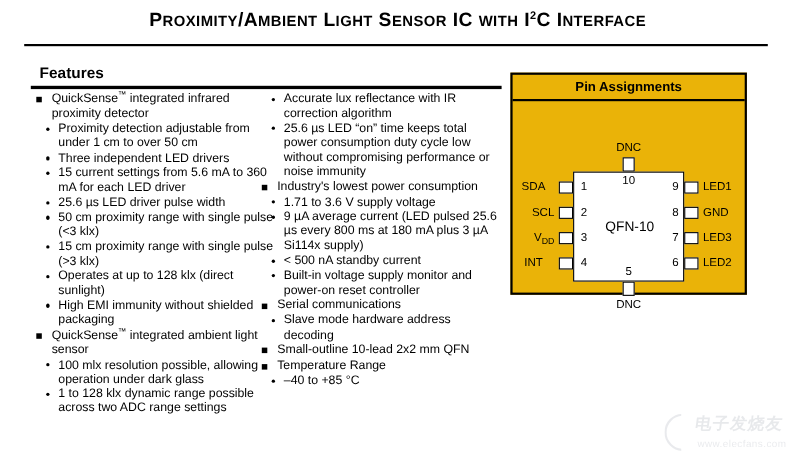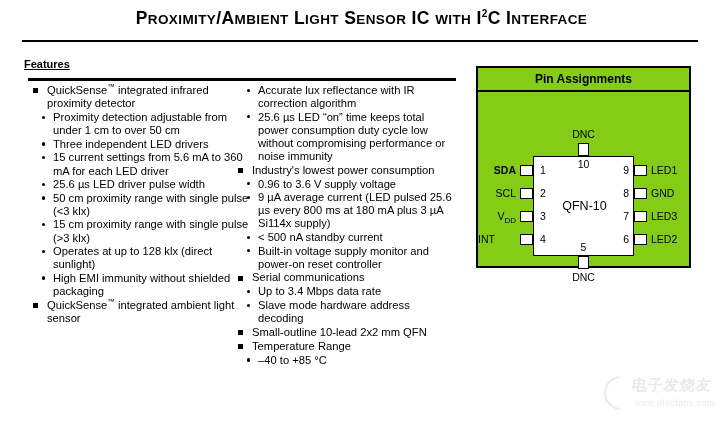--- a/index.html
+++ b/index.html
@@ -21,21 +21,21 @@
     letter-spacing:.4px;
     white-space:nowrap;
     font-variant:small-caps;
     text-transform:none;
   }
   .title .sc{font-size:13.5px;}
   .title sup{font-size:10px;vertical-align:super;line-height:0;}
   .rule-top{position:absolute;left:22px;top:40px;width:676px;height:2px;background:#000;}
 
   
-  .features-h{position:absolute;left:24px;top:58px;font-size:11px;font-weight:bold;text-decoration:underline;}
+  .features-h{position:absolute;left:36px;top:58px;font-size:14px;font-weight:bold;}
   .rule-feat{position:absolute;left:28px;top:78px;width:428px;height:2.5px;background:#000;}
 
   
   .col{position:absolute;top:84px;font-size:11.2px;line-height:13.1px;}
   .col1{left:28px;width:222px;}
   .col2{left:233px;width:222px;}
 
   ul.lvl1{list-style:none;margin:0;padding:0;}
   ul.lvl2{list-style:none;margin:0 0 0 0;padding:0;}
 
@@ -51,22 +51,22 @@
   }
   ul.lvl2{margin-left:10px;}
 
   .txt{display:block;}
   sup.s{font-size:8px;vertical-align:super;line-height:0;}
   sub.s{font-size:8px;vertical-align:sub;line-height:0;}
   .tm{font-size:7.5px;vertical-align:super;line-height:0;}
 
   
   .pinbox{
-    position:absolute;left:476px;top:66px;width:215px;height:202px;
-    border:2.5px solid #000;background:#84cc16;box-sizing:border-box;
+    position:absolute;left:464px;top:66px;width:215px;height:202px;
+    border:2.5px solid #000;background:#eab308;box-sizing:border-box;
   }
   .pinbox-h{
     height:22px;border-bottom:2.5px solid #000;
     display:flex;align-items:center;justify-content:center;
     font-size:12px;font-weight:bold;
   }
   .pin-canvas{position:relative;width:100%;height:175px;}
 
   .pkg{
     position:absolute;left:55px;top:64px;width:101px;height:100px;
@@ -155,20 +155,32 @@
             <li class="b2">
               <span class="mk"></span>
               <span class="txt">High EMI immunity without shielded packaging</span>
             </li>
           </ul>
         </li>
         <li class="b1">
           <span class="mk"></span>
           <span class="txt">QuickSense<span class="tm">™</span> integrated ambient light sensor</span>
         </li>
+        <li style="list-style: none;">
+          <ul class="lvl2">
+            <li class="b2">
+              <span class="mk"></span>
+              <span class="txt">100 mlx resolution possible, allowing operation under dark glass</span>
+            </li>
+            <li class="b2">
+              <span class="mk"></span>
+              <span class="txt">1 to 128 klx dynamic range possible across two ADC range settings</span>
+            </li>
+          </ul>
+        </li>
       </ul>
   </div>
 
   <div class="col col2">
     <ul class="lvl1" id="col2-list">
         <li style="list-style: none;">
           <ul class="lvl2">
             <li class="b2">
               <span class="mk"></span>
               <span class="txt">Accurate lux reflectance with IR correction algorithm</span>
@@ -180,21 +192,21 @@
           </ul>
         </li>
         <li class="b1">
           <span class="mk"></span>
           <span class="txt">Industry's lowest power consumption</span>
         </li>
         <li style="list-style: none;">
           <ul class="lvl2">
             <li class="b2">
               <span class="mk"></span>
-              <span class="txt">0.96 to 3.6 V supply voltage</span>
+              <span class="txt">1.71 to 3.6 V supply voltage</span>
             </li>
             <li class="b2">
               <span class="mk"></span>
               <span class="txt">9 µA average current (LED pulsed 25.6 µs every 800 ms at 180 mA plus 3 µA Si114x supply)</span>
             </li>
             <li class="b2">
               <span class="mk"></span>
               <span class="txt">&lt; 500 nA standby current</span>
             </li>
             <li class="b2">
@@ -202,24 +214,20 @@
               <span class="txt">Built-in voltage supply monitor and power-on reset controller</span>
             </li>
           </ul>
         </li>
         <li class="b1">
           <span class="mk"></span>
           <span class="txt">Serial communications</span>
         </li>
         <li style="list-style: none;">
           <ul class="lvl2">
-            <li class="b2">
-              <span class="mk"></span>
-              <span class="txt">Up to 3.4 Mbps data rate</span>
-            </li>
             <li class="b2">
               <span class="mk"></span>
               <span class="txt">Slave mode hardware address decoding</span>
             </li>
           </ul>
         </li>
         <li class="b1">
           <span class="mk"></span>
           <span class="txt">Small-outline 10-lead 2x2 mm QFN</span>
         </li>
@@ -239,30 +247,30 @@
   </div>
 
   <div class="pinbox">
     <div class="pinbox-h">Pin Assignments</div>
     <div class="pin-canvas" id="pin-canvas">
       <div class="pkg">
         <div class="pkg-label">QFN-10</div>
       </div>
     <div class="pad pad-v" style="left: 42px; top: 73px;"></div>
         <div class="pnum" style="left: 62px; top: 72px;">1</div>
-        <div class="plbl" style="left: 0px; top: 72px; width: 38px; text-align: right; font-weight: bold;">SDA</div>
+        <div class="plbl" style="left: 0px; top: 72px; width: 38px; text-align: center;">SDA</div>
         <div class="pad pad-v" style="left: 42px; top: 96px;"></div>
         <div class="pnum" style="left: 62px; top: 95px;">2</div>
         <div class="plbl" style="left: 0px; top: 95px; width: 38px; text-align: right;">SCL</div>
         <div class="pad pad-v" style="left: 42px; top: 119px;"></div>
         <div class="pnum" style="left: 62px; top: 118px;">3</div>
         <div class="plbl" style="left: 0px; top: 118px; width: 38px; text-align: right;">V<sub class="s">DD</sub></div>
         <div class="pad pad-v" style="left: 42px; top: 142px;"></div>
         <div class="pnum" style="left: 62px; top: 141px;">4</div>
-        <div class="plbl" style="left: 0px; top: 141px; width: 38px; text-align: left;">INT</div>
+        <div class="plbl" style="left: 0px; top: 141px; width: 38px; text-align: center;">INT</div>
         <div class="pad pad-v" style="left: 156px; top: 73px;"></div>
         <div class="pnum" style="left: 141px; top: 72px; width: 10px; text-align: right;">9</div>
         <div class="plbl" style="left: 173px; top: 72px;">LED1</div>
         <div class="pad pad-v" style="left: 156px; top: 96px;"></div>
         <div class="pnum" style="left: 141px; top: 95px; width: 10px; text-align: right;">8</div>
         <div class="plbl" style="left: 173px; top: 95px;">GND</div>
         <div class="pad pad-v" style="left: 156px; top: 119px;"></div>
         <div class="pnum" style="left: 141px; top: 118px; width: 10px; text-align: right;">7</div>
         <div class="plbl" style="left: 173px; top: 118px;">LED3</div>
         <div class="pad pad-v" style="left: 156px; top: 142px;"></div>

